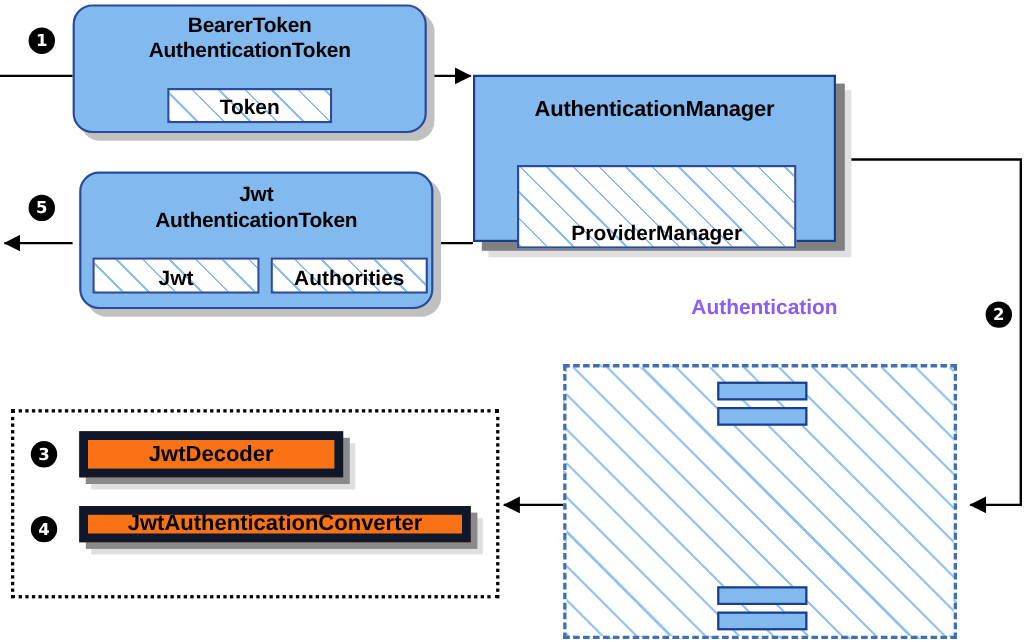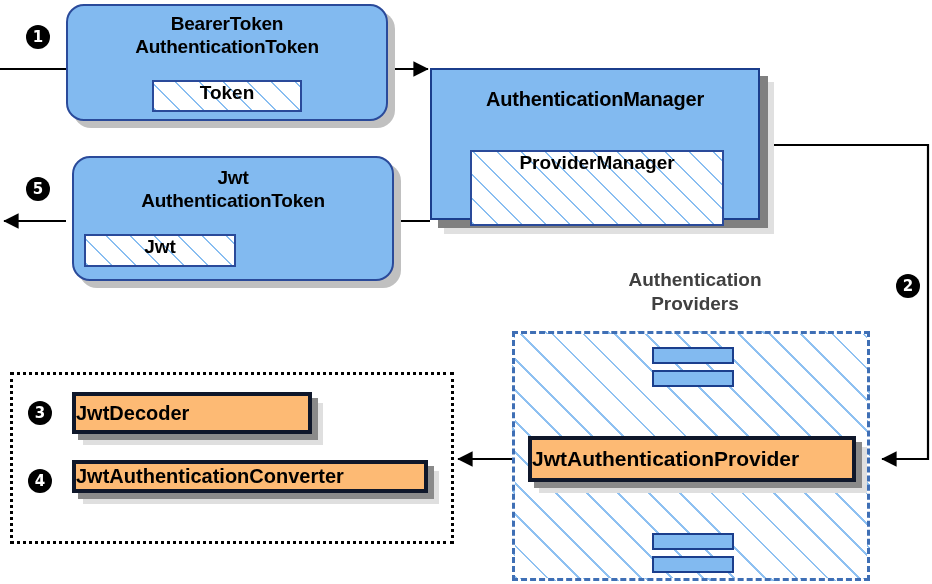--- a/index.html
+++ b/index.html
@@ -60,42 +60,42 @@
     box-sizing: border-box;
     border: 2px solid #2A4A9A;
     background-color: #ffffff;
     background-image: repeating-linear-gradient(
         45deg,
         rgba(130,186,240,0.95) 0px,
         rgba(130,186,240,0.95) 1.6px,
         rgba(255,255,255,0) 1.6px,
         rgba(255,255,255,0) 17px);
     display: flex;
-    align-items: flex-start;
+    align-items: flex-end;
     justify-content: center;
     font-weight: bold;
     font-size: 19px;
     color: #000;
   }
 
   
   .sq-box {
     background: #82BAF0;
     border: 2px solid #1B3E8C;
     box-shadow: 8px 8px 0 0 #808080, 14px 14px 0 0 #E0E0E0;
   }
 
   
   .bar-box {
-    background: #fdba74;
-    border: 4px solid #0f172a;
+    background: #f97316;
+    border: 8px solid #0f172a;
     box-shadow: 6px 6px 0 0 #8A8A8A, 11px 11px 0 0 #DFDFDF;
     display: flex;
     align-items: center;
-    justify-content: flex-start;
+    justify-content: center;
     font-weight: bold;
     color: #000;
   }
 
   
   .mini-bar {
     position: absolute;
     background: #82BAF0;
     border: 2px solid #1B3E8C;
     box-sizing: border-box;
@@ -120,21 +120,21 @@
         rgba(255,255,255,0) 2px,
         rgba(255,255,255,0) 22px);
   }
 
   
   .group-caption {
     position: absolute;
     text-align: center;
     font-weight: bold;
     font-size: 19px;
-    color: #404040;
+    color: #8b5cf6;
     line-height: 24px;
   }
 
   
   .badge {
     position: absolute;
     width: 24px;
     height: 24px;
     border-radius: 50%;
     background: #000000;
@@ -175,34 +175,30 @@
 
     <line x1="519" y1="459" x2="458" y2="459" stroke="#000000" stroke-width="2.2" marker-end="url(#arrowEnd)"></line>
 
     <line x1="694" y1="435" x2="694" y2="390" stroke="#000000" stroke-width="5" marker-end="url(#arrowEnd)" marker-start="url(#arrowStart)"></line>
 
     <line x1="694" y1="487" x2="694" y2="530" stroke="#000000" stroke-width="5" marker-end="url(#arrowEnd)" marker-start="url(#arrowStart)"></line>
   </svg>
 
   <div class="group-caption" style="left:560px; top:268px; width:270px;">
     <div>Authentication</div>
-    <div>Providers</div>
   </div>
 
   <div class="dashed-hatch-group" style="left:512px; top:331px; width:358px; height:250px;"></div>
 
   <div class="mini-bar" style="left:652px; top:347px; width:82px; height:17px;"></div>
   <div class="mini-bar" style="left:652px; top:370px; width:82px; height:17px;"></div>
 
   <div class="mini-bar" style="left:652px; top:533px; width:82px; height:17px;"></div>
   <div class="mini-bar" style="left:652px; top:556px; width:82px; height:17px;"></div>
 
-  <div class="node bar-box" style="left:528px; top:436px; width:328px; height:46px; font-size:21px;">
-    <span>JwtAuthenticationProvider</span>
-  </div>
 
   <div class="dotted-group" style="left:10px; top:372px; width:444px; height:172px;"></div>
 
   <div class="node bar-box" style="left:72px; top:392px; width:240px; height:42px; font-size:20px;">
     <span>JwtDecoder</span>
   </div>
 
   <div class="node bar-box" style="left:72px; top:460px; width:356px; height:33px; font-size:20px;">
     <span>JwtAuthenticationConverter</span>
   </div>
@@ -221,20 +217,23 @@
       <span>Token</span>
     </div>
   </div>
 
   <div class="node token-box" style="left:72px; top:156px; width:322px; height:125px;">
     <div class="token-title" style="top:8px;">Jwt</div>
     <div class="token-title" style="top:31px;">AuthenticationToken</div>
     <div class="hatch" style="left:10px; top:76px; width:152px; height:33px;">
       <span>Jwt</span>
     </div>
+    <div class="hatch" style="left:172px; top:76px; width:143px; height:33px;">
+      <span>Authorities</span>
+    </div>
   </div>
 
   <div class="badge" style="left:26px; top:25px;">1</div>
   <div class="badge" style="left:26px; top:177px;">5</div>
   <div class="badge" style="left:896px; top:274px;">2</div>
   <div class="badge" style="left:28px; top:401px;">3</div>
   <div class="badge" style="left:28px; top:469px;">4</div>
 
 </div>
 

